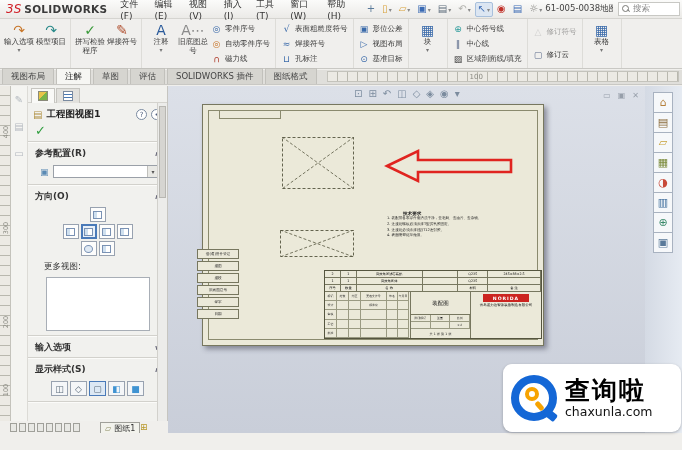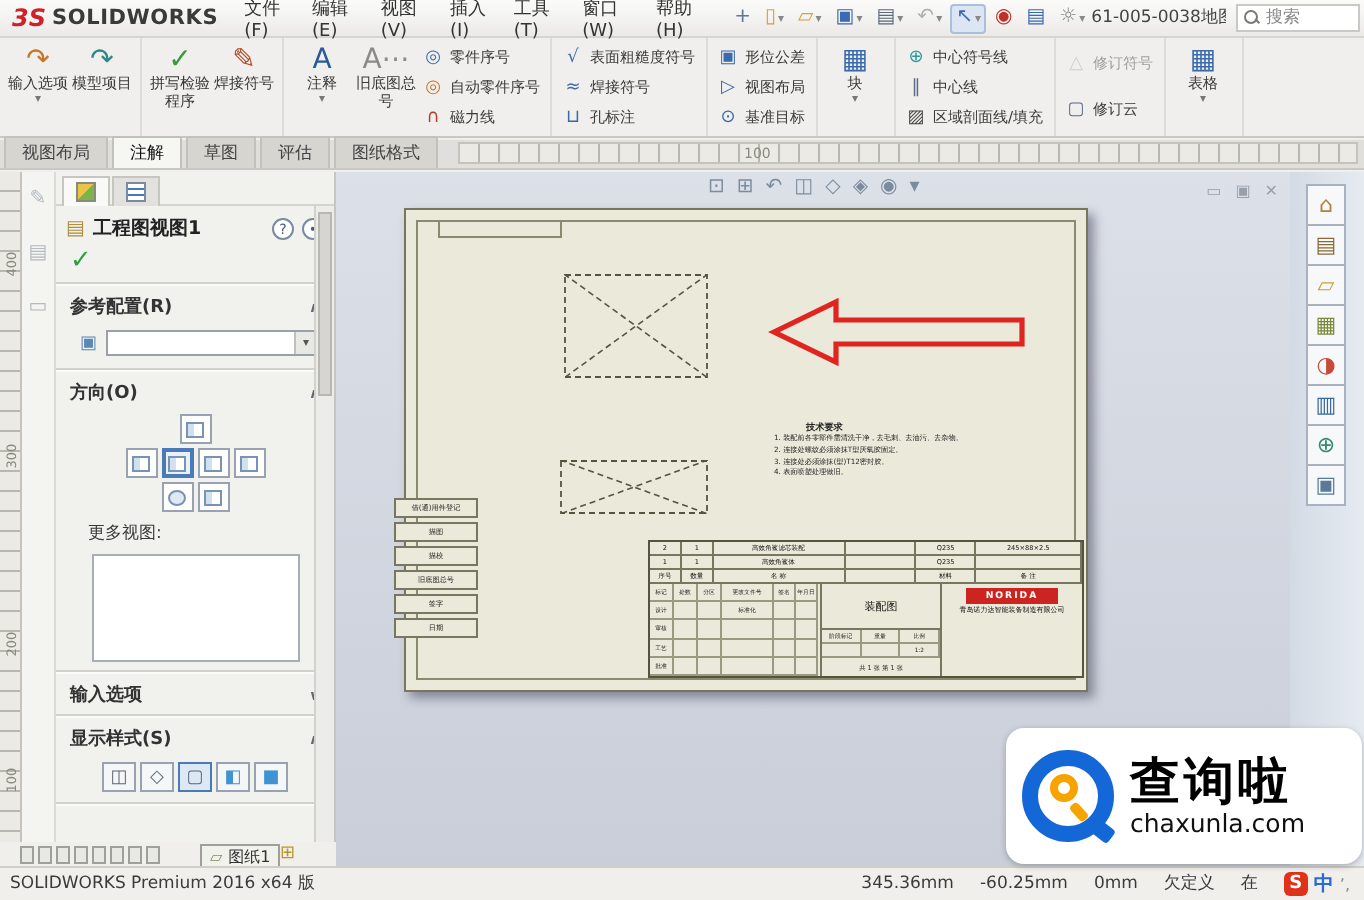--- a/index.html
+++ b/index.html
@@ -2,21 +2,21 @@
 <html><head>
 <meta charset="utf-8">
 <style>
 *{margin:0;padding:0;box-sizing:border-box}
 body{margin:0;background:#888}
 .app{position:relative;width:682px;height:450px;font-family:"DejaVu Sans",sans-serif;background:#f0efec;overflow:hidden;font-size:9px;color:#333}
 
 
 .titlebar{position:absolute;top:0;left:0;right:0;height:19px;background:linear-gradient(#fbfbfa,#ebeae7);border-bottom:1px solid #d5d4d0;display:flex;align-items:center;z-index:30}
 .logo{display:flex;align-items:center;gap:3px;padding:0 8px 0 6px}
-.logo-mark{color:#d02028;font-weight:bold;font-style:italic;font-size:12px}
+.logo-mark{color:#d02028;font-weight:normal;font-style:italic;font-size:12px}
 .logo-text{font-weight:bold;font-size:10.5px;color:#3a3a3a;letter-spacing:.3px}
 .menus{display:flex}
 .menu{padding:2px 5px;font-size:9px;color:#333;cursor:default}
 .qat{display:flex;align-items:center;gap:1px;margin-left:6px}
 .qat-btn{display:flex;align-items:center;padding:0 2px;height:15px;border-radius:2px;border:1px solid transparent}
 .qat-btn.on{background:#dce6f2;border-color:#a8c0dc}
 .qat-ico{font-size:10px;line-height:10px}
 .ddc{font-size:6px;color:#888;margin-left:1px}
 .doc-title{margin-left:auto;font-size:8.5px;color:#444;white-space:nowrap;overflow:hidden;max-width:86px}
 .search{display:flex;align-items:center;gap:3px;background:#fff;border:1px solid #c8c8c4;height:14px;padding:0 3px;margin:0 2px 0 5px;width:62px;flex:none}
@@ -337,20 +337,21 @@
         </div>
       </div>
     </div>
 
   <div class="tabrow">
     <div style="display:flex" id="tablist">
         <div class="tab">视图布局</div>
         <div class="tab active">注解</div>
         <div class="tab">草图</div>
         <div class="tab">评估</div>
+        <div class="tab">SOLIDWORKS 插件</div>
         <div class="tab">图纸格式</div>
       </div>
     <div class="hruler">
       <span class="hruler-num">100</span>
     </div>
   </div>
 
   <div class="main">
 
     <div class="vruler" id="vruler">
@@ -642,35 +643,20 @@
         <div class="stripe"></div>
         <div class="stripe"></div>
       </div>
     <div class="sheet-tab">
       <span class="st-ico">▱</span>
       <span>图纸1</span>
     </div>
     <div class="addsheet">⊞</div>
   </div>
 
-  <div class="statusbar">
-    <span>SOLIDWORKS Premium 2016 x64 版</span>
-    <div class="sb-right">
-      <span>345.36mm</span>
-      <span>-60.25mm</span>
-      <span>0mm</span>
-      <span>欠定义</span>
-      <span>在</span>
-      <div class="ime">
-        <span class="sogou">S</span>
-        <span class="ime-zh">中</span>
-        <span class="ime-x">’,</span>
-      </div>
-    </div>
-  </div>
 
   <div class="watermark">
     <div class="wm-logo">
       <div class="wm-ring"></div>
       <div class="wm-tail-b"></div>
       <div class="wm-inner"></div>
       <div class="wm-inner-tail"></div>
     </div>
     <div class="wm-text">
       <span class="wm-title">查询啦</span>

